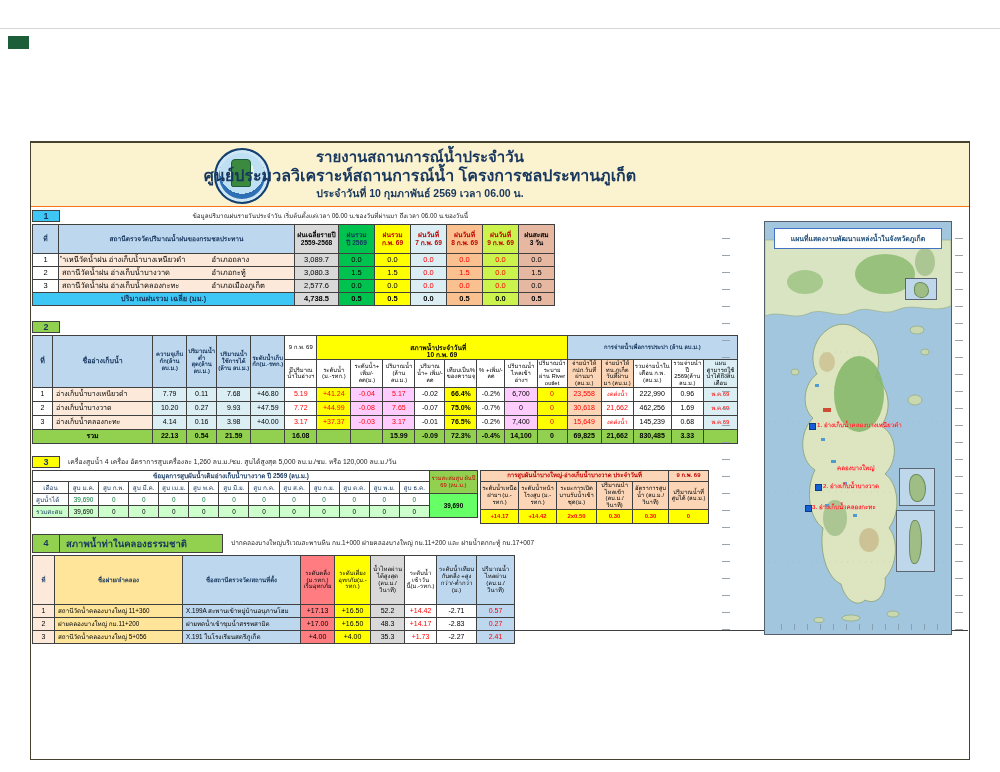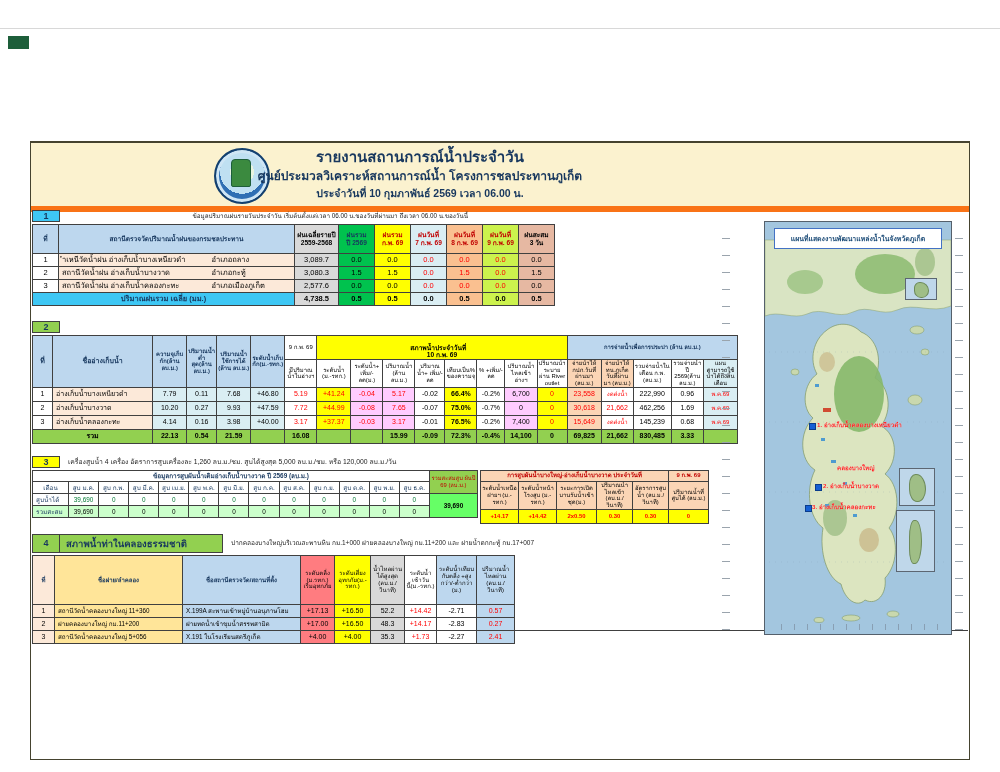--- a/index.html
+++ b/index.html
@@ -1,28 +1,28 @@
 <!DOCTYPE html>
 <html><head>
 <meta charset="utf-8">
 <style>
   html,body{margin:0;padding:0;background:#fff;}
   body{width:1000px;height:772px;position:relative;font-family:"Liberation Sans",sans-serif;overflow:hidden;}
   .chrome-line{position:absolute;left:0;top:28px;width:1000px;height:1px;background:#d8d8d8;}
   .corner-mark{position:absolute;left:8px;top:36px;width:21px;height:13px;background:#1d5e3a;}
   .sheet{position:absolute;left:30px;top:141px;width:938px;height:616px;border:1px solid #45432f;border-top:2px solid #45432f;background:#fff;}
   
-  .titleband{position:absolute;left:0;top:0;width:100%;height:63px;background:#FBF2CF;border-bottom:6px solid #f97316;}
+  .titleband{position:absolute;left:0;top:0;width:100%;height:63px;background:#FBF2CF;border-bottom:1px solid #f97316;}
   .logo{position:absolute;left:183px;top:5px;width:52px;height:52px;border-radius:50%;
         background:radial-gradient(circle at 50% 42%, #e8f4e0 0 30%, #bfe0f2 30% 55%, #2f6fb4 55% 72%, #1a4f8c 72% 100%);
         border:2px solid #14406e;box-shadow:inset 0 0 0 3px #cfe6f5;}
   .logo .inner{position:absolute;left:15px;top:9px;width:18px;height:26px;background:#3b8a3f;border:1px solid #1d5e3a;border-radius:4px 4px 2px 2px;}
   .titles{position:absolute;left:120px;right:280px;top:4px;text-align:center;color:#17375E;}
   .titles .l1{font-size:15px;font-weight:bold;line-height:20px;}
-  .titles .l2{font-size:12px;font-weight:bold;line-height:18px;}
+  .titles .l2{font-size:16px;font-weight:bold;line-height:18px;}
   .titles .l3{font-size:10.5px;font-weight:bold;line-height:16px;}
   
   .leftcol{position:absolute;left:1px;top:64px;width:714px;}
   .sech{display:flex;align-items:stretch;margin-top:0;}
   .secno{width:26px;border:1px solid #404040;font-size:9px;font-weight:bold;color:#17375E;display:flex;align-items:center;justify-content:center;}
   .sectitle{border:1px solid #404040;border-left:none;font-size:9.5px;font-weight:bold;color:#17375E;padding:1px 6px;display:flex;align-items:center;}
   .bg-cyan{background:#3EC7F4;} .bg-grn{background:#92D050;} .bg-yel{background:#FFFF00;}
   .secnote{font-size:6.3px;color:#222;margin-left:8px;align-self:center;}
   table{border-collapse:collapse;table-layout:fixed;}
   td{border:1px solid #404040;font-size:7.5px;text-align:center;padding:0 1px;line-height:1.15;overflow:hidden;white-space:pre-line;vertical-align:middle;color:#000;}

